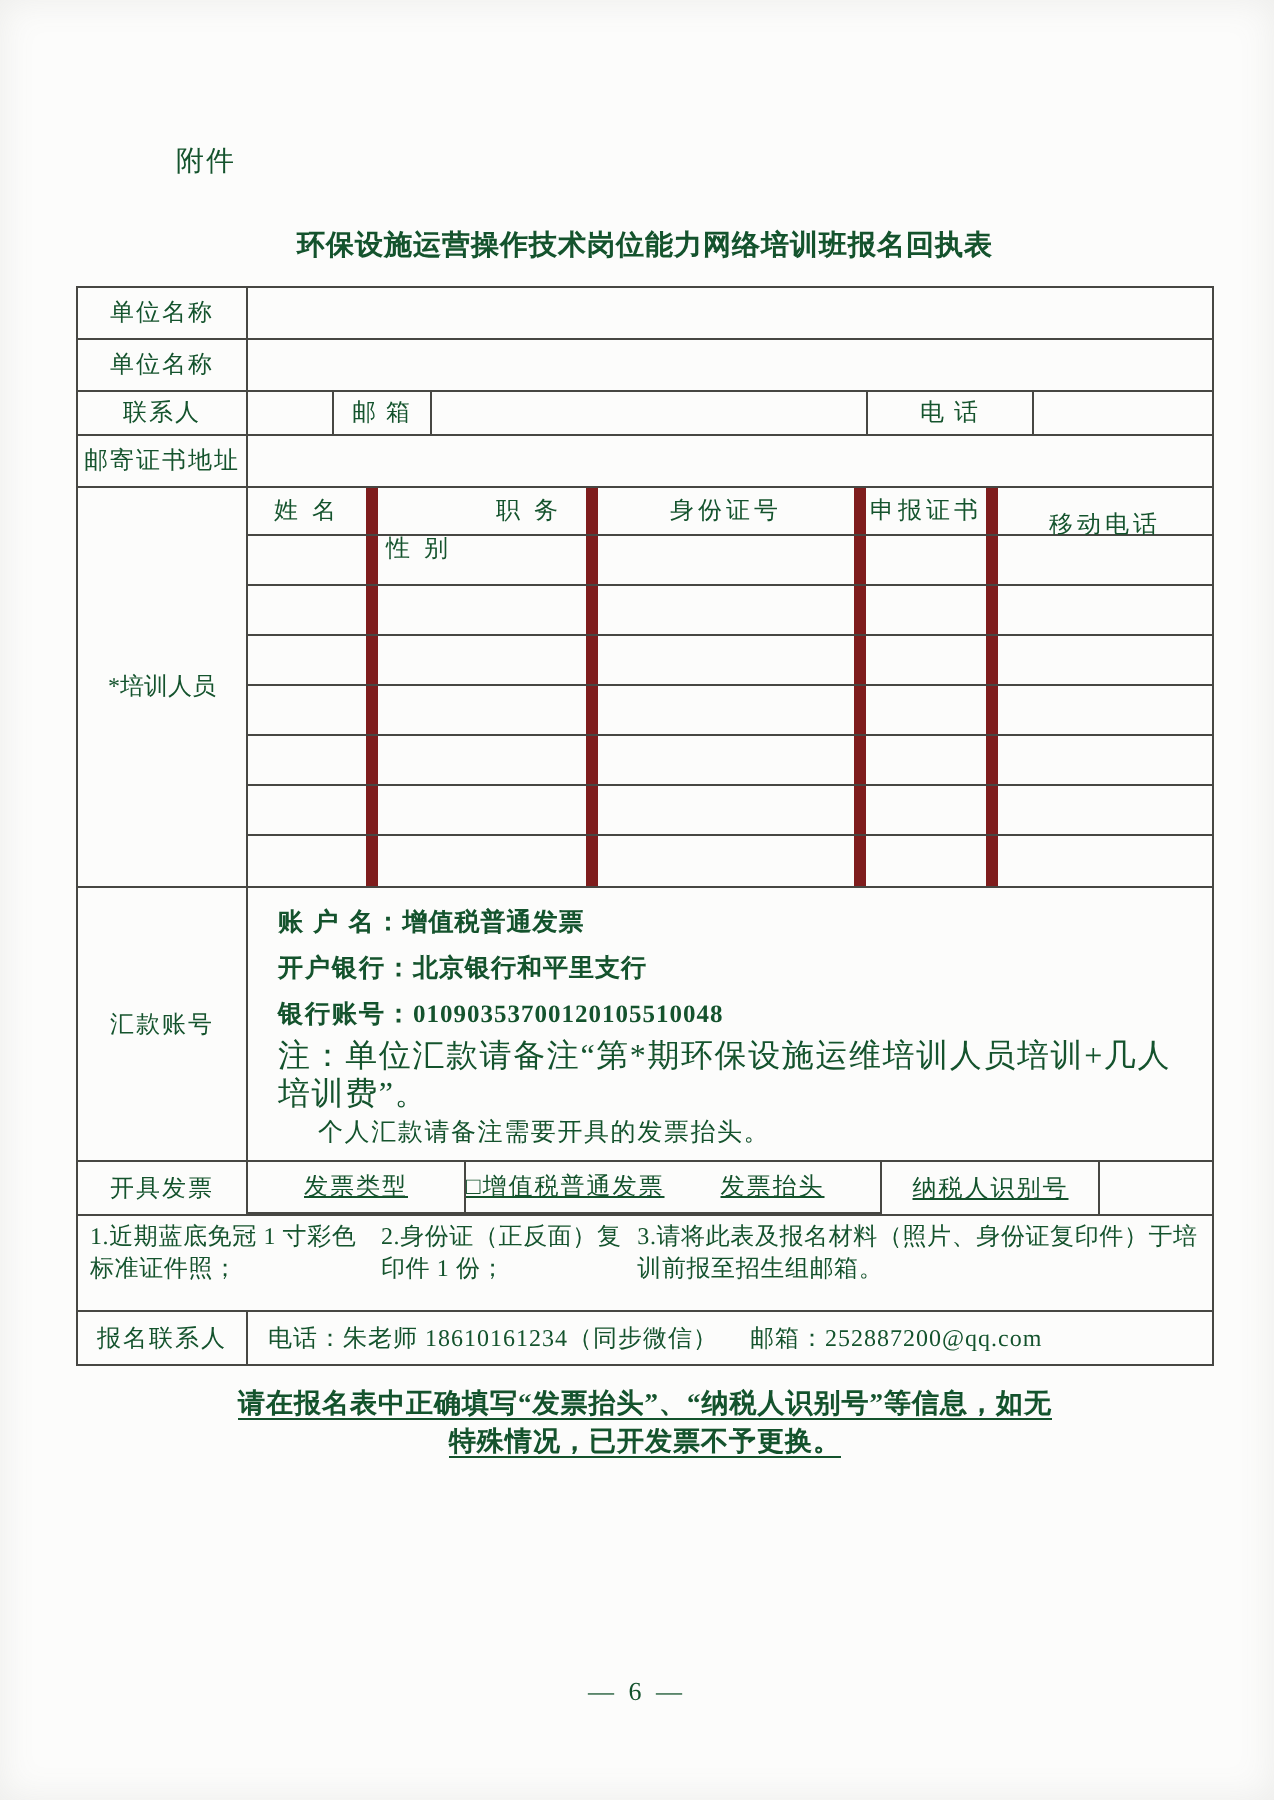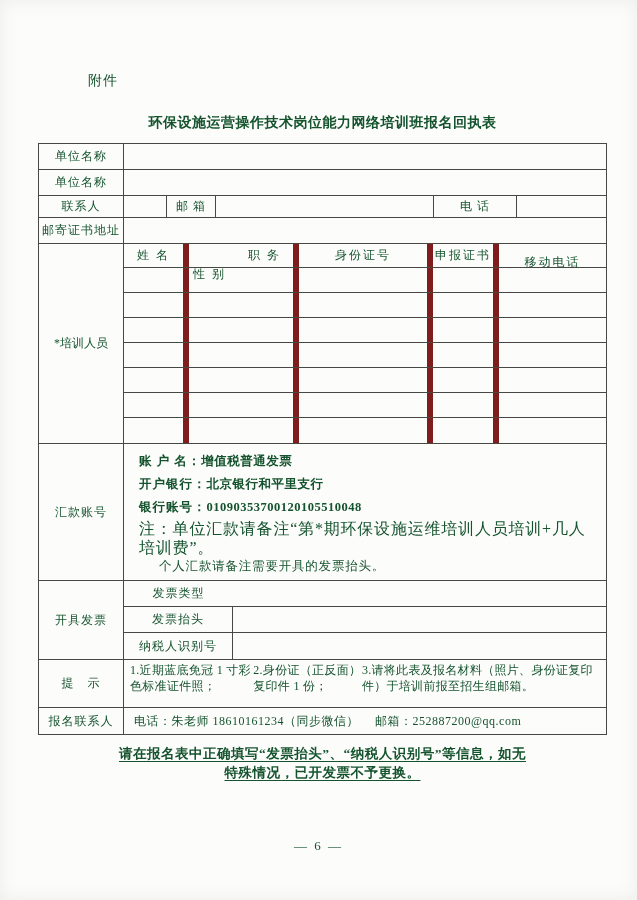--- a/index.html
+++ b/index.html
@@ -68,21 +68,21 @@
   .remit-content {
     flex: 1;
     padding: 6px 6px 4px 15px;
     display: flex; flex-direction: column; justify-content: center;
   }
   .remit-line { line-height: 23px; font-weight: bold; font-size: 12.5px; letter-spacing: 0.5px; }
   .remit-line .rl-label { letter-spacing: 1px; }
   .remit-note  { line-height: 19px; font-size: 16px; letter-spacing: 0.8px; }
   .remit-note2 { line-height: 19px; font-size: 12.5px; letter-spacing: 0.8px; padding-left: 20px; }
   
-  .inv-sub { display: flex; flex-direction: column; flex: 1; }
+  .inv-sub { display: flex; flex: 1; text-decoration: underline; }
   .inv-row { display: flex; border-bottom: 1px solid #474743; height: 26px; }
   .inv-sub .inv-row:last-child { border-bottom: none; }
   .inv-lbl { width: 109px; flex: none; }
   .inv-val { flex: 1; }
   
   .tips-content {
     flex: 1;
     padding: 2px 4px 2px 6px;
     display: flex; flex-direction: row; justify-content: center;
     text-align: left;
@@ -233,34 +233,34 @@
         <div class="remit-note">注：单位汇款请备注“第*期环保设施运维培训人员培训+几人培训费”。</div>
         <div class="remit-note2">个人汇款请备注需要开具的发票抬头。</div>
       </div>
     </div>
 
     <div class="frow">
       <div class="cell lbl">开具发票</div>
       <div class="inv-sub nocr">
         <div class="inv-row">
           <div class="cell inv-lbl">发票类型</div>
+          <div class="cell inv-val">□增值税普通发票</div>
         </div>
         <div class="inv-row">
           <div class="cell inv-lbl">发票抬头</div>
           <div class="cell inv-val"></div>
         </div>
         <div class="inv-row">
           <div class="cell inv-lbl">纳税人识别号</div>
           <div class="cell inv-val"></div>
         </div>
       </div>
     </div>
 
     <div class="frow" style="min-height:48px">
-      <div class="cell lbl">提　示</div>
       <div class="tips-content nocr">
         <div class="tip-line">1.近期蓝底免冠 1 寸彩色标准证件照；</div>
         <div class="tip-line">2.身份证（正反面）复印件 1 份；</div>
         <div class="tip-line">3.请将此表及报名材料（照片、身份证复印件）于培训前报至招生组邮箱。</div>
       </div>
     </div>
 
     <div class="frow">
       <div class="cell lbl">报名联系人</div>
       <div class="reg-content nocr">

